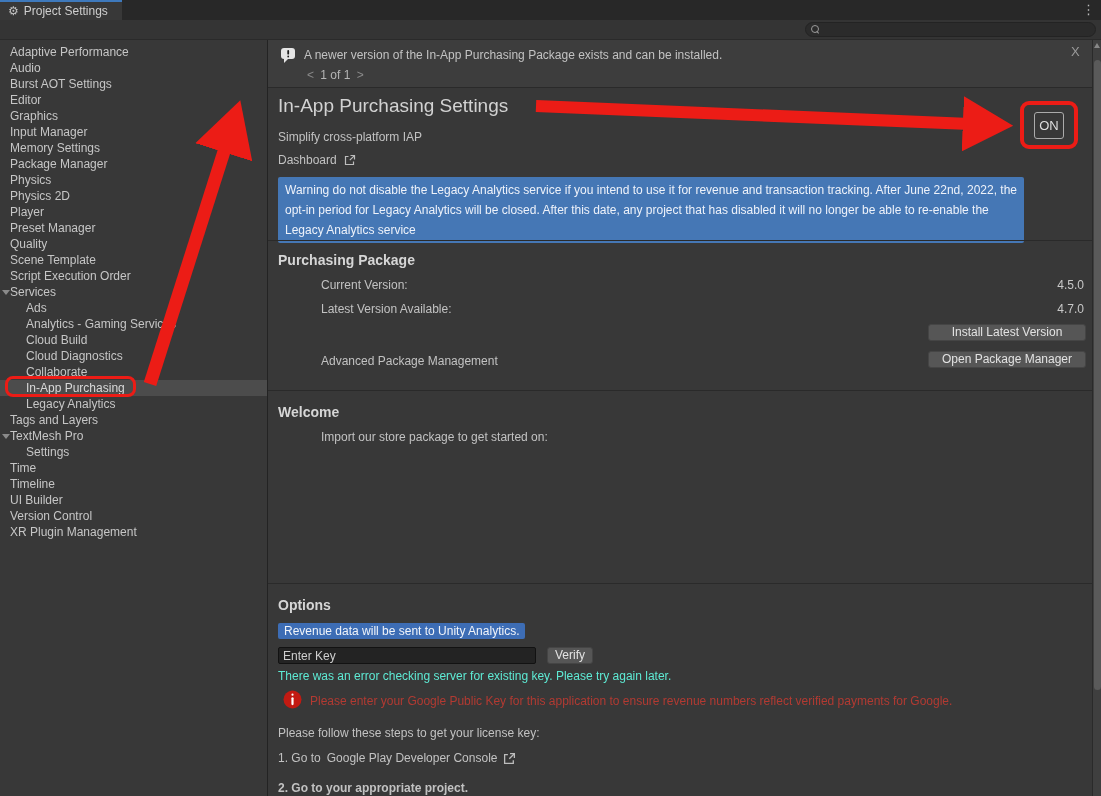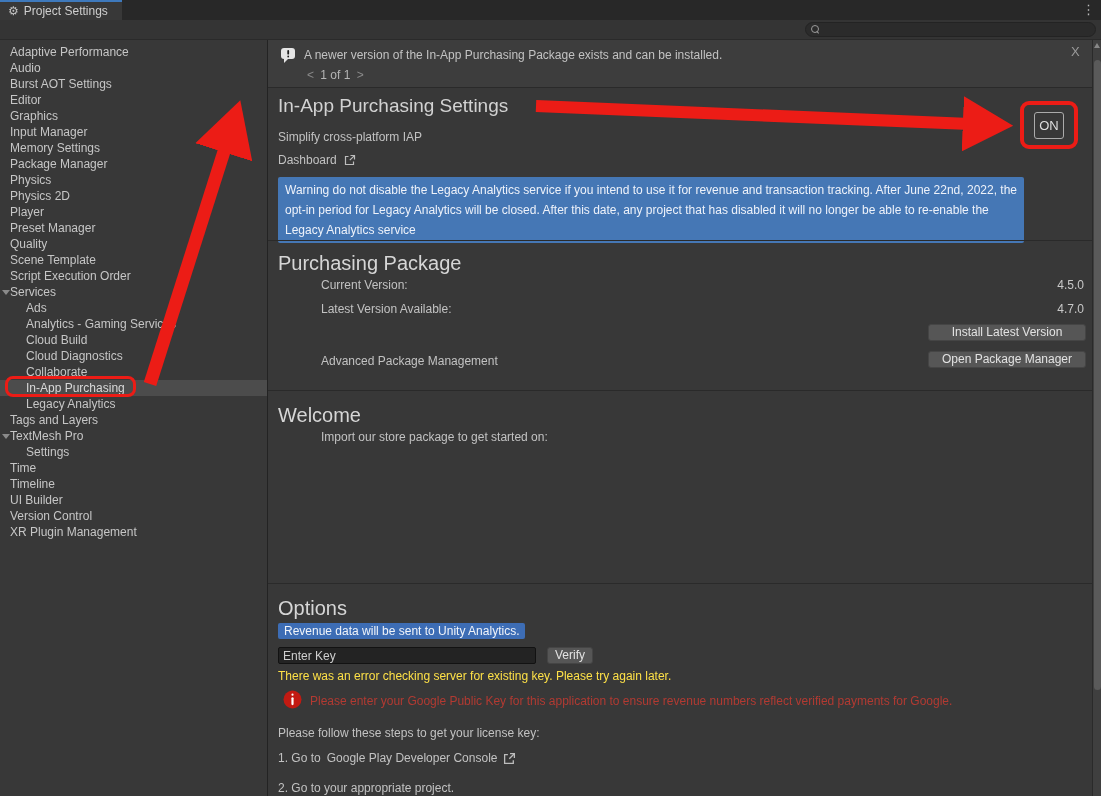--- a/index.html
+++ b/index.html
@@ -55,47 +55,47 @@
     display:flex; align-items:center; gap:7px; cursor:pointer; }
 
   .on-btn { position:absolute; left:766px; top:72px; width:30px; height:27px;
     border:1px solid #ababab; border-radius:3px; color:#dedede; font-size:13px;
     display:flex; align-items:center; justify-content:center; cursor:pointer; background:transparent; }
 
   .bluebox { position:absolute; left:10px; top:137px; width:746px; background:#4577b5;
     color:#eef2fa; font-size:12px; line-height:20px; padding:3px 7px; border-radius:2px; }
 
   .divider { position:absolute; left:0; width:824px; height:1px; background:#2a2a2a; }
-  .h2 { position:absolute; left:10px; font-size:20px; font-weight:normal; color:#d6d6d6; }
+  .h2 { position:absolute; left:10px; font-size:14px; font-weight:bold; color:#d6d6d6; }
   .lbl { position:absolute; left:10px; font-size:12px; color:#c2c2c2;margin-left:43px; }
   .val { position:absolute; right:8px; font-size:12px; color:#c8c8c8; }
 
   .ubtn { position:absolute; background:#565656; border:1px solid #454545; border-radius:3px;
     color:#e2e2e2; font-size:12px; text-align:center; line-height:15px; height:17px; cursor:pointer;
     font-family:"Liberation Sans", sans-serif; }
   .btn-wide { left:660px; width:158px; }
 
   .bullets { position:absolute; left:38px; top:408px; list-style:none; }
   .bullets li { height:16px; line-height:16px; font-size:12px; color:#c2c2c2; }
   .bullets li::before { content:"•"; margin-right:6px; color:#c2c2c2; }
 
   .badge { position:absolute; left:10px; top:583px; background:#3d6db5; color:#f0f4fa;
     font-size:12px; line-height:16px; padding:0 6px; border-radius:2px; }
   .keyinput { position:absolute; left:10px; top:607px; width:258px; height:17px; background:#232323;
     border:1px solid #121212; border-radius:2px; color:#cfcfcf; font-size:12px; padding:0 4px;
     font-family:"Liberation Sans", sans-serif; }
   .verify { left:279px; top:607px; width:46px; }
-  .err { position:absolute; left:10px; top:629px; font-size:12px; color:#fde047; }
+  .err { position:absolute; left:10px; top:629px; font-size:12px; color:#5eead4; }
   .redinfo { position:absolute; left:15px; top:650px; }
   .notice { position:absolute; left:42px; top:654px; font-size:12px; color:#b23a32; width:760px; white-space:nowrap; }
   .steps { position:absolute; left:10px; top:686px; font-size:12px; color:#c2c2c2; }
   .step1 { position:absolute; left:10px; top:711px; font-size:12px; color:#c2c2c2;
     display:flex; align-items:center; gap:6px; }
   .step1 .link { cursor:pointer; }
-  .step2 { position:absolute; left:10px; top:741px; font-size:12px; color:#c2c2c2; }
+  .step2 { position:absolute; left:10px; top:741px; font-size:12px; color:#c2c2c2;font-weight:bold; }
 
   
   .scroll { position:absolute; left:1092px; top:40px; width:9px; height:756px; background:#3f3f3f;
     border-left:1px solid #2a2a2a; }
   .scroll .up { position:absolute; left:1px; top:3px; width:0; height:0;
     border-left:3.5px solid transparent; border-right:3.5px solid transparent;
     border-bottom:5px solid #888; }
   .scroll .thumb { position:absolute; left:1px; top:20px; width:7px; height:630px;
     background:#5a5a5a; border-radius:4px; cursor:grab; }
 

